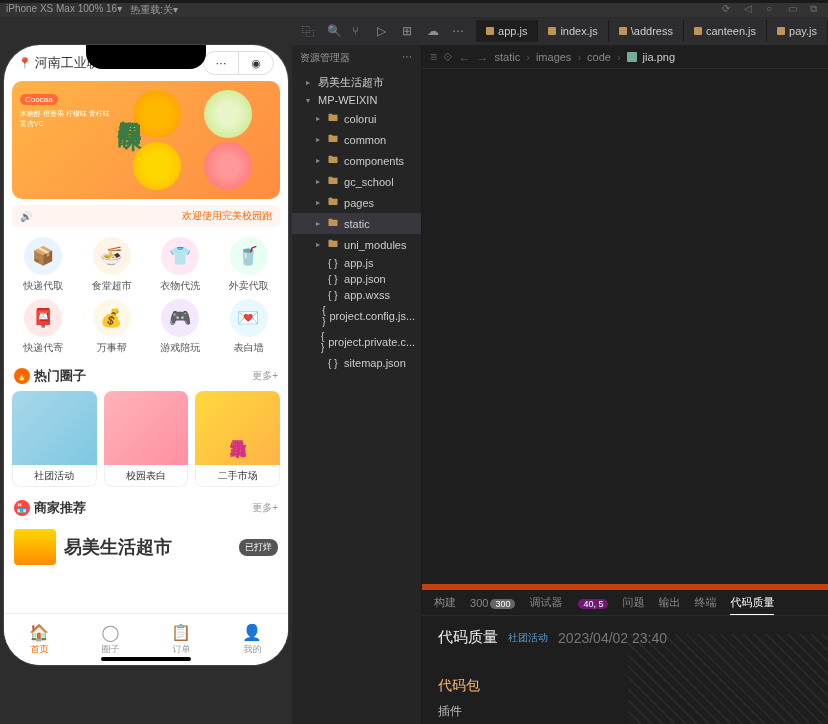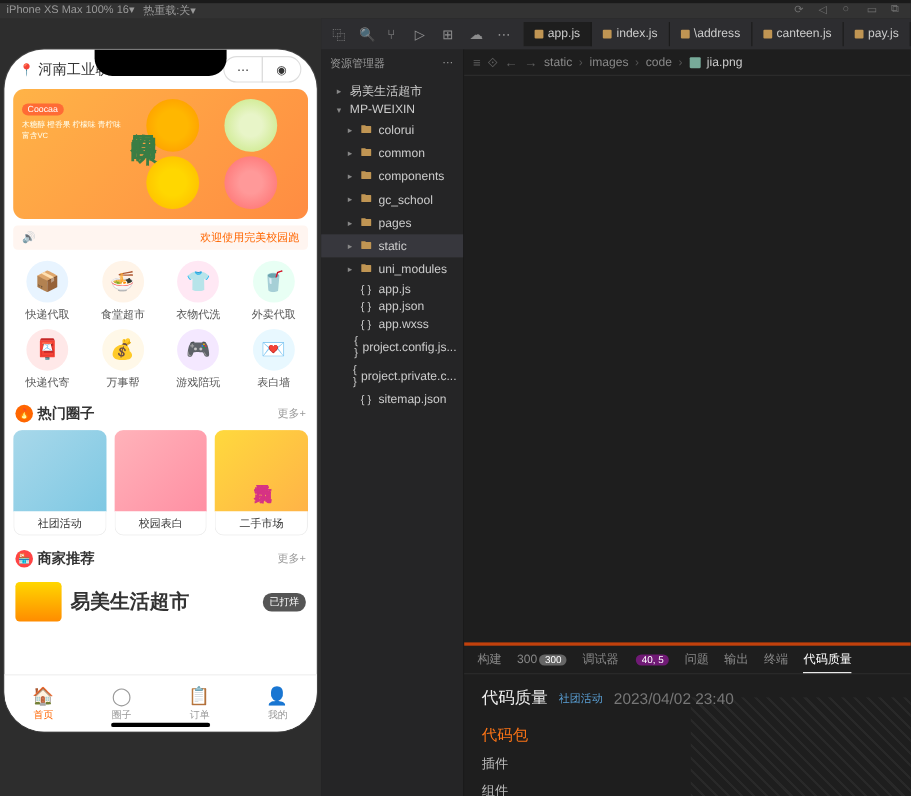--- a/index.html
+++ b/index.html
@@ -87,31 +87,31 @@
 .tri{font-size:8px;color:#888;width:8px}
 .fico{width:12px;font-size:10px}
 .fico.folder{color:#c09553}
 .editor{flex:1;background:#1e1e1e;display:flex;flex-direction:column}
 .breadcrumb{height:24px;display:flex;align-items:center;gap:6px;padding:0 8px;font-size:11px;color:#888;border-bottom:1px solid #2d2d2d}
 .bc-ico{opacity:.6;font-size:12px}
 .bc-sep{color:#555}
 .bc-last{color:#ccc}
 .bc-img{width:10px;height:10px;background:#7a9;border-radius:1px}
 .editor-body{flex:1}
-.bottom-panel{height:140px;background:#1e1e1e;border-top:3px solid #c2410c}
+.bottom-panel{height:140px;background:#1e1e1e;border-top:6px solid #c2410c}
 .bp-tabs{height:26px;display:flex;align-items:center;gap:14px;padding:0 12px;font-size:11px;color:#888;border-bottom:1px solid #2d2d2d}
 .bp-tab{padding:4px 0}
 .bp-tab.active{color:#fff;border-bottom:1px solid #fff}
 .bp-badge{background:#666;color:#fff;font-size:9px;padding:0 5px;border-radius:7px;margin-left:2px}
 .bp-badge.red{background:#701a75}
 .bp-content{padding:12px 16px}
 .bp-title{font-size:15px;color:#eee;display:flex;align-items:center;gap:10px}
 .bp-link{font-size:10px;color:#5a9fd4}
 .bp-time{font-size:14px;color:#777}
-.bp-sub{font-size:14px;color:#f97316;margin-top:16px}
+.bp-sub{font-size:14px;color:#fdba74;margin-top:30px}
 .bp-row{font-size:12px;color:#bbb;margin-top:8px}
 .decor{position:absolute;right:0;bottom:0;width:200px;height:90px;opacity:.15;background:repeating-linear-gradient(45deg,#666,#666 2px,transparent 2px,transparent 8px)}
 </style>
 </head>
 <body>
 
 <div class="top-menu"></div>
 <div class="toolbar">
   <span>iPhone XS Max 100% 16▾</span>
   <span>热重载:关▾</span>

